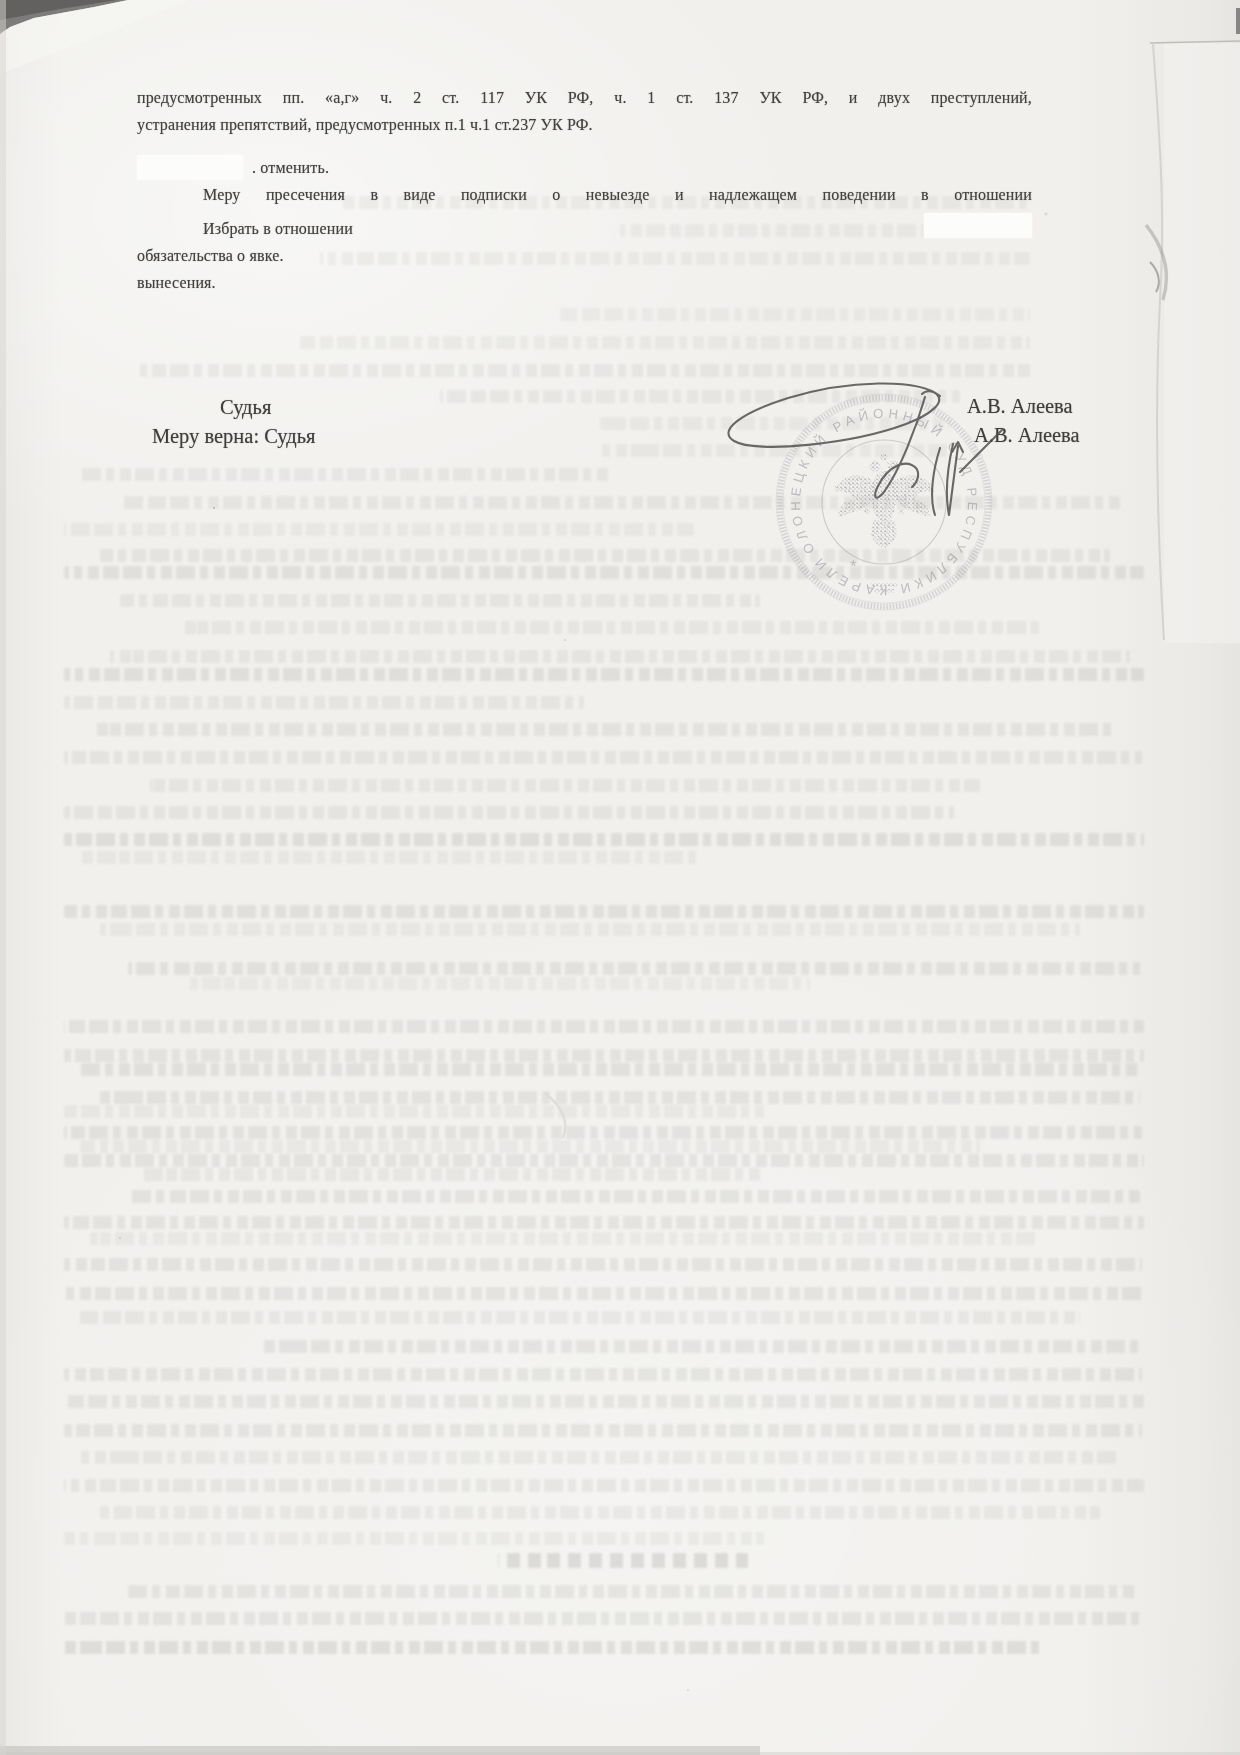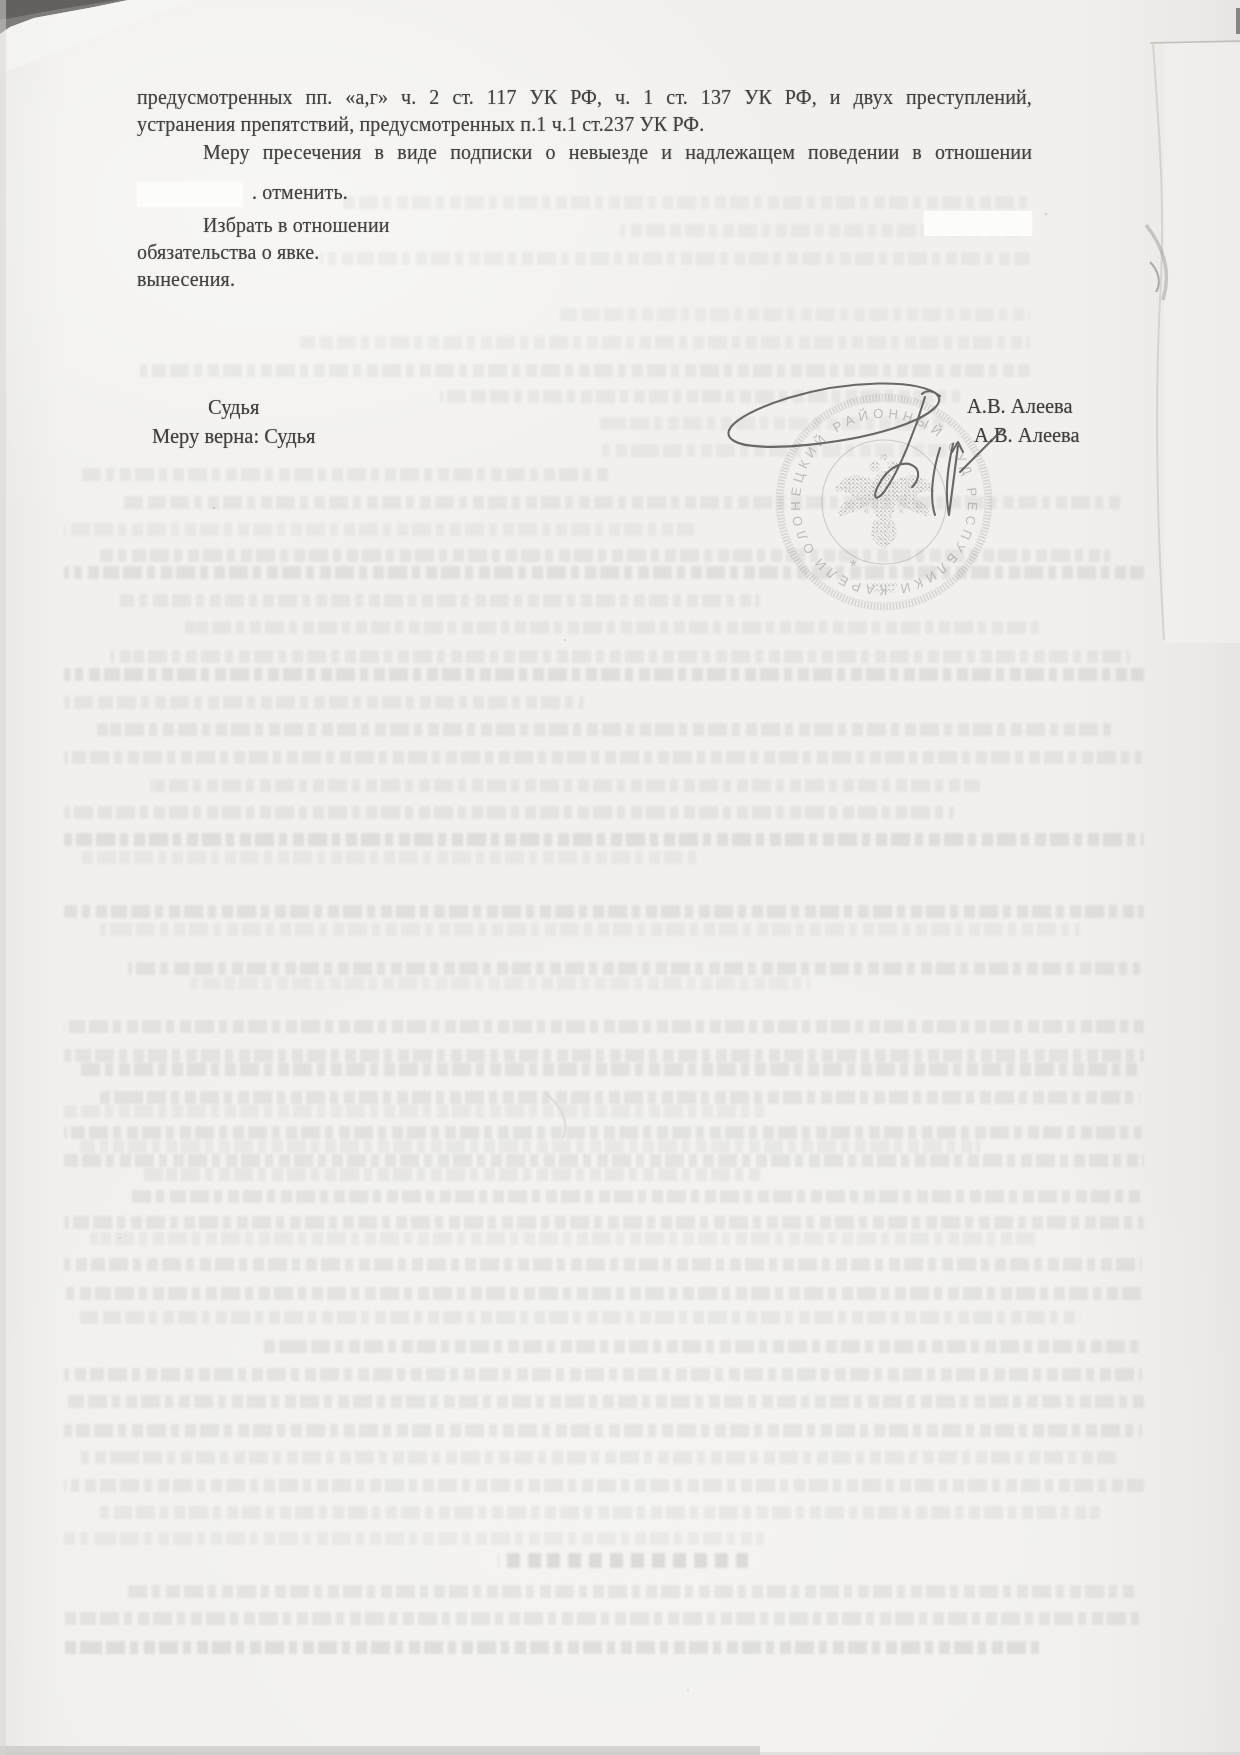--- a/index.html
+++ b/index.html
@@ -24,21 +24,21 @@
       #57554f 15px 34px, transparent 34px 39px,
       #57554f 39px 47px, transparent 47px 53px);
   }
   .bleed.title{
     height:15px;filter:blur(.85px);
     background-image:repeating-linear-gradient(90deg,#46443f 0 13px, transparent 13px 21px);
   }
   
   .textblock{
     position:absolute;left:137px;top:84px;width:895px;z-index:2;
-    font-size:20px;line-height:27.4px;color:#44423f;
+    font-size:16px;line-height:27.4px;color:#44423f;
     text-shadow:0 0 1px rgba(68,66,63,.5);
     letter-spacing:.15px;
   }
   .line{min-height:27.4px;}
   .line.j{text-align:justify;text-align-last:justify;text-justify:inter-word;}
   .line.ind{padding-left:66px;}
   .line.flexline{display:flex;align-items:baseline;justify-content:space-between;}
   .redaction{
     display:inline-block;height:25px;vertical-align:text-bottom;
     transform:translateY(4px);
@@ -123,31 +123,31 @@
       <div class="bleed" style="top: 1532px; left: 64px; width: 700px; opacity: 0.06; background-position: 41px 0px;"></div>
       <div class="bleed title" style="top: 1553px; left: 498px; width: 250px; opacity: 0.13; background-position: 49px 0px;"></div>
       <div class="bleed" style="top: 1585px; left: 128px; width: 1010px; opacity: 0.085; background-position: 41px 0px;"></div>
       <div class="bleed" style="top: 1612px; left: 64px; width: 1080px; opacity: 0.09; background-position: 21px 0px;"></div>
       <div class="bleed" style="top: 1641px; left: 64px; width: 980px; opacity: 0.12; background-position: 27px 0px;"></div>
     </div>
 
   <div class="textblock">
       <div class="line j"><span>предусмотренных пп. «а,г» ч. 2 ст. 117 УК РФ, ч. 1 ст. 137 УК РФ, и двух преступлений,</span></div>
       <div class="line"><span>устранения препятствий, предусмотренных п.1 ч.1 ст.237 УК РФ.</span></div>
+      <div class="line" style="margin-top: 12px;"><span class="redaction" style="width: 106px;"></span><span>. отменить.</span></div>
       <div class="line j ind"><span>Меру пресечения в виде подписки о невыезде и надлежащем поведении в отношении</span></div>
-      <div class="line" style="margin-top: 12px;"><span class="redaction" style="width: 106px;"></span><span>. отменить.</span></div>
       <div class="line ind flexline">
         <span>Избрать в отношении</span>
         <span class="redaction" style="width: 108px;"></span>
       </div>
       <div class="line"><span>обязательства о явке.</span></div>
       <div class="line"><span>вынесения.</span></div>
     </div>
 
-  <span class="sig" style="left:208px;top:396px;">Судья</span>
+  <span class="sig" style="left:220px;top:396px;">Судья</span>
   <span class="sig" style="left:967px;top:395px;">А.В. Алеева</span>
   <span class="sig" style="left:152px;top:425px;">Меру верна: Судья</span>
   <span class="sig" style="left:974px;top:424px;">А.В. Алеева</span>
 
   <svg class="overlay" viewBox="0 0 1240 1755">
     <defs>
       <pattern id="dots" width="4" height="4" patternUnits="userSpaceOnUse">
         <circle cx="1.2" cy="1.2" r="1.05" fill="#8d8c94"></circle>
         <circle cx="3" cy="3" r="0.7" fill="#8d8c94"></circle>
       </pattern>

